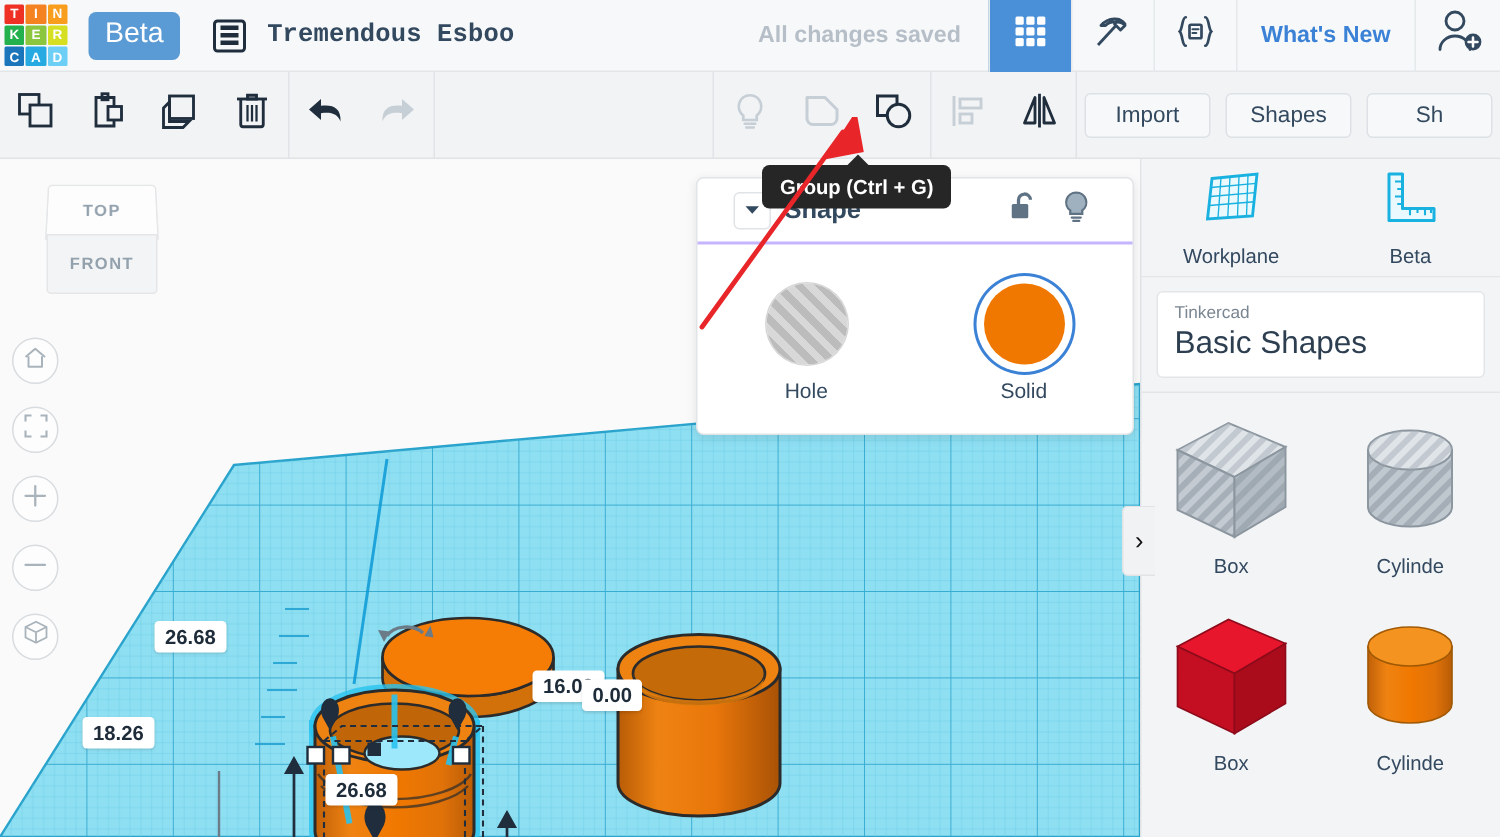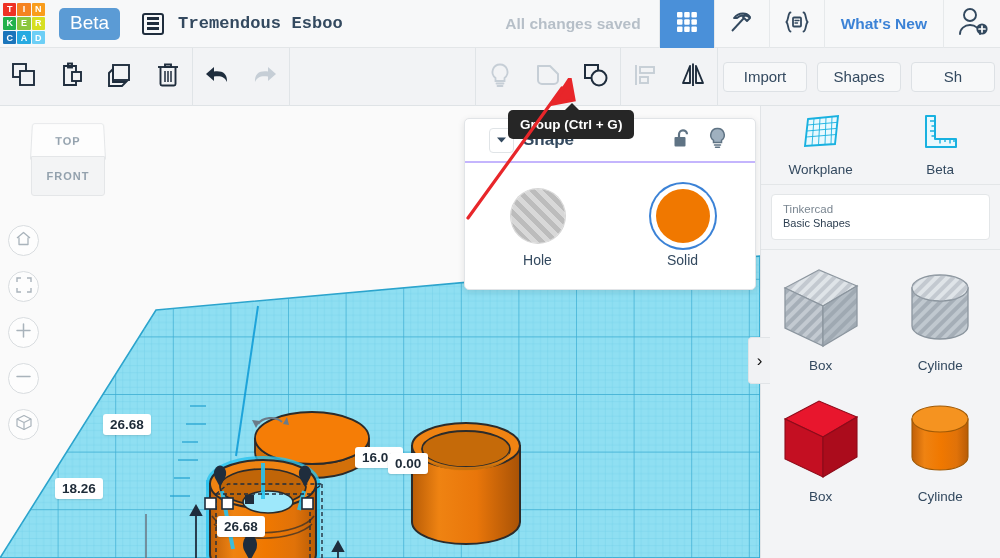--- a/index.html
+++ b/index.html
@@ -174,21 +174,21 @@
     flex: 1; display: flex; flex-direction: column; align-items: center;
     justify-content: center; gap: 7px;
   }
   .rp-tool-lbl { font-size: 13.5px; color: #33495f; }
   .rp-select-wrap { padding: 9px 10px; background: #f3f4f6; }
   .rp-select {
     background: #fff; border: 1px solid #e3e6e8; border-radius: 4px;
     padding: 8px 11px 10px;
   }
   .rp-sel-sub { font-size: 11.5px; color: #7a8691; }
-  .rp-sel-main { font-size: 11px; color: #2c3e50; margin-top: 2px; }
+  .rp-sel-main { font-size: 21px; color: #2c3e50; margin-top: 2px; }
   .rp-grid {
     display: grid; grid-template-columns: 1fr 1fr; gap: 0;
     padding: 4px 0 0 0; border-top: 1px solid #e3e6e8;
   }
   .rp-cell {
     height: 131px; display: flex; flex-direction: column;
     align-items: center; justify-content: center; gap: 6px;
   }
   .rp-cell-lbl { font-size: 13.5px; color: #33495f; }
 </style>

